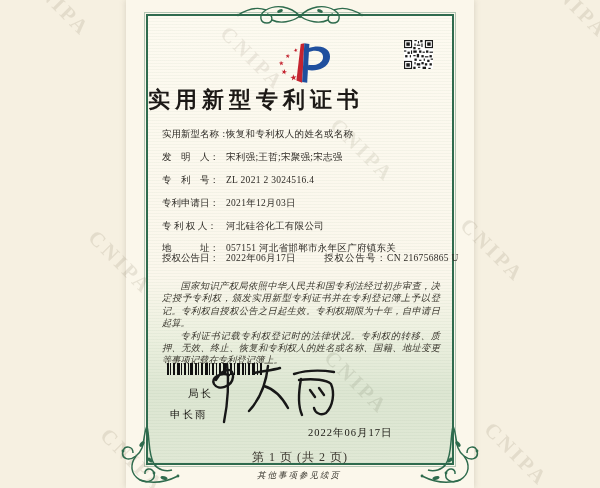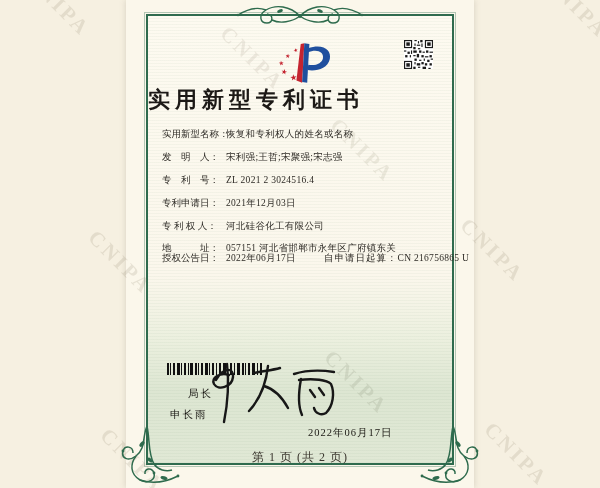--- a/index.html
+++ b/index.html
@@ -187,24 +187,28 @@
     </div>
     <div class="row r4">
       <span class="lbl">专 利 权 人：</span><span class="val">河北硅谷化工有限公司</span>
     </div>
     <div class="row r5">
       <span class="lbl">地　　　址：</span><span class="val">057151 河北省邯郸市永年区广府镇东关</span>
     </div>
     <div class="row r6">
       <span class="lbl">授权公告日：</span><span class="val">2022年06月17日</span>
       <span class="pair2">
-        <span class="lbl2">自申请日起算：</span><span class="val">CN 216756865 U</span>
+        <span class="lbl2">授权公告号：</span><span class="val">CN 216756865 U</span>
       </span>
     </div>
 
+    <div class="paras">
+      <p>国家知识产权局依照中华人民共和国专利法经过初步审查，决定授予专利权，颁发实用新型专利证书并在专利登记簿上予以登记。专利权自授权公告之日起生效。专利权期限为十年，自申请日起算。</p>
+      <p>专利证书记载专利权登记时的法律状况。专利权的转移、质押、无效、终止、恢复和专利权人的姓名或名称、国籍、地址变更等事项记载在专利登记簿上。</p>
+    </div>
 
     <svg class="barcode" viewBox="0 0 96 12" preserveAspectRatio="none" aria-hidden="true">
       <g fill="#111">
         <rect x="0" y="0" width="2" height="12"></rect>
           <rect x="3" y="0" width="1" height="12"></rect>
           <rect x="6" y="0" width="2" height="12"></rect>
         <rect x="10" y="0" width="3" height="12"></rect>
           <rect x="14" y="0" width="1" height="12"></rect>
           <rect x="17" y="0" width="2" height="12"></rect>
         <rect x="21" y="0" width="1" height="12"></rect>
@@ -297,13 +301,14 @@
     <g fill="#2e6b4d">
       <ellipse cx="22" cy="18" rx="3.4" ry="1.8" transform="rotate(-50 22 18)"></ellipse>
       <ellipse cx="30" cy="34" rx="3.2" ry="1.7" transform="rotate(40 30 34)"></ellipse>
       <circle cx="3" cy="25" r="1.4"></circle>
         <circle cx="34" cy="47" r="1.4"></circle>
         <circle cx="58" cy="50" r="1.4"></circle>
       <ellipse cx="44" cy="52" rx="3.6" ry="1.8" transform="rotate(15 44 52)"></ellipse>
     </g>
   </svg>
 
+  <div class="footer-note">其他事项参见续页</div>
 </div>
 
 </body></html>

